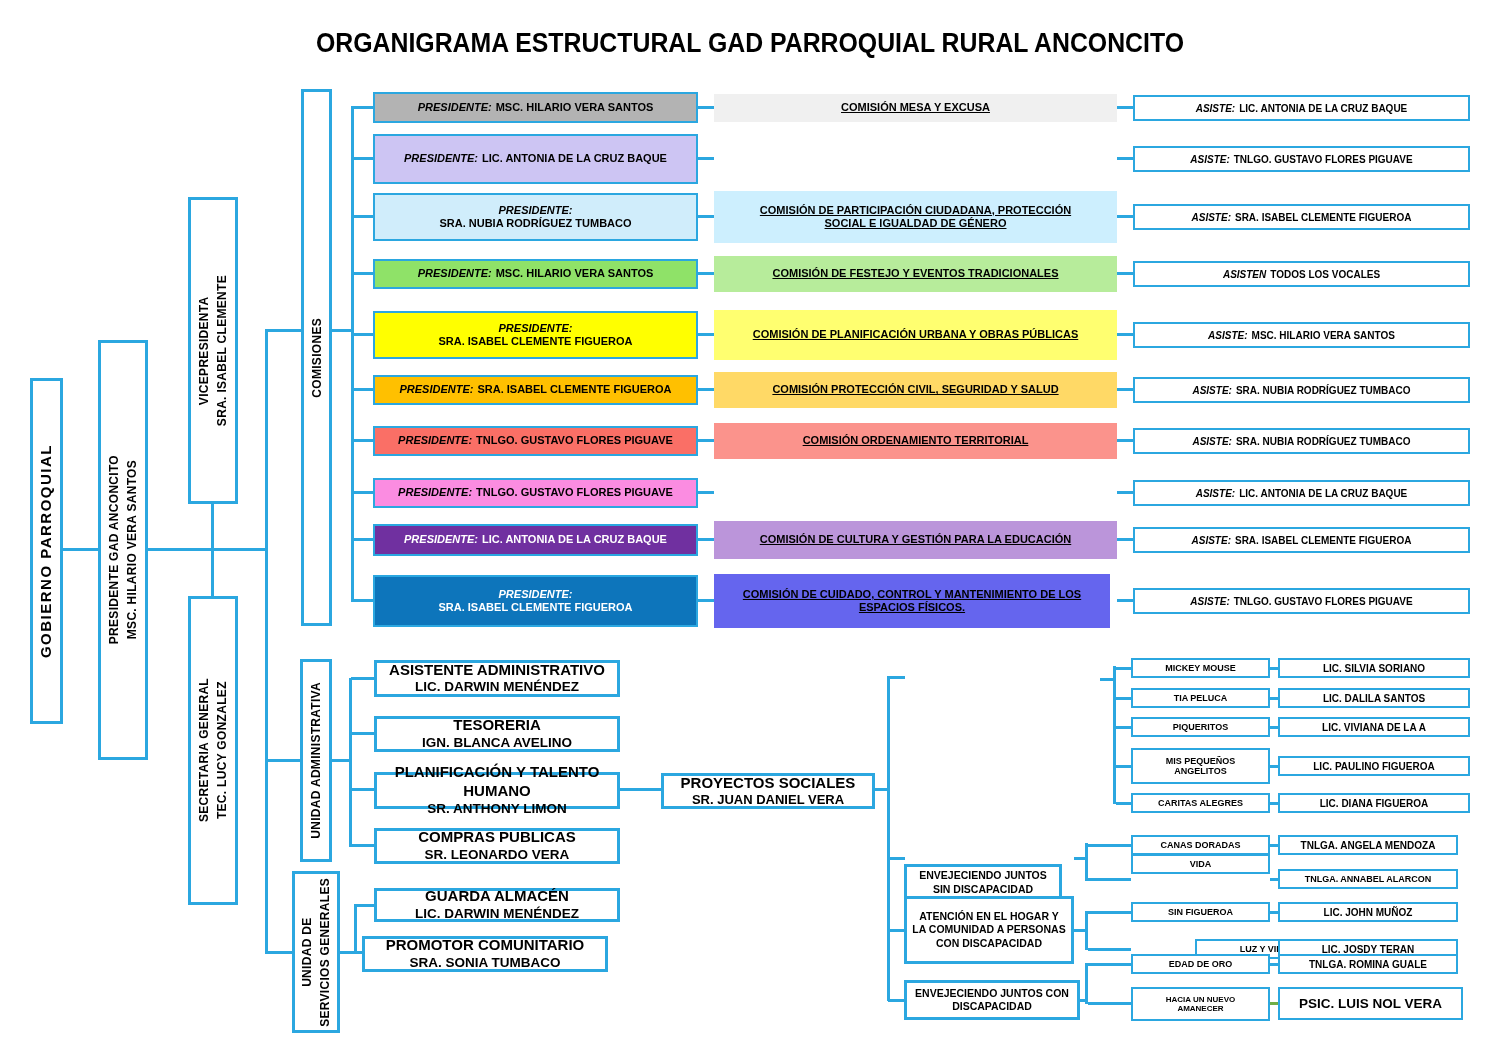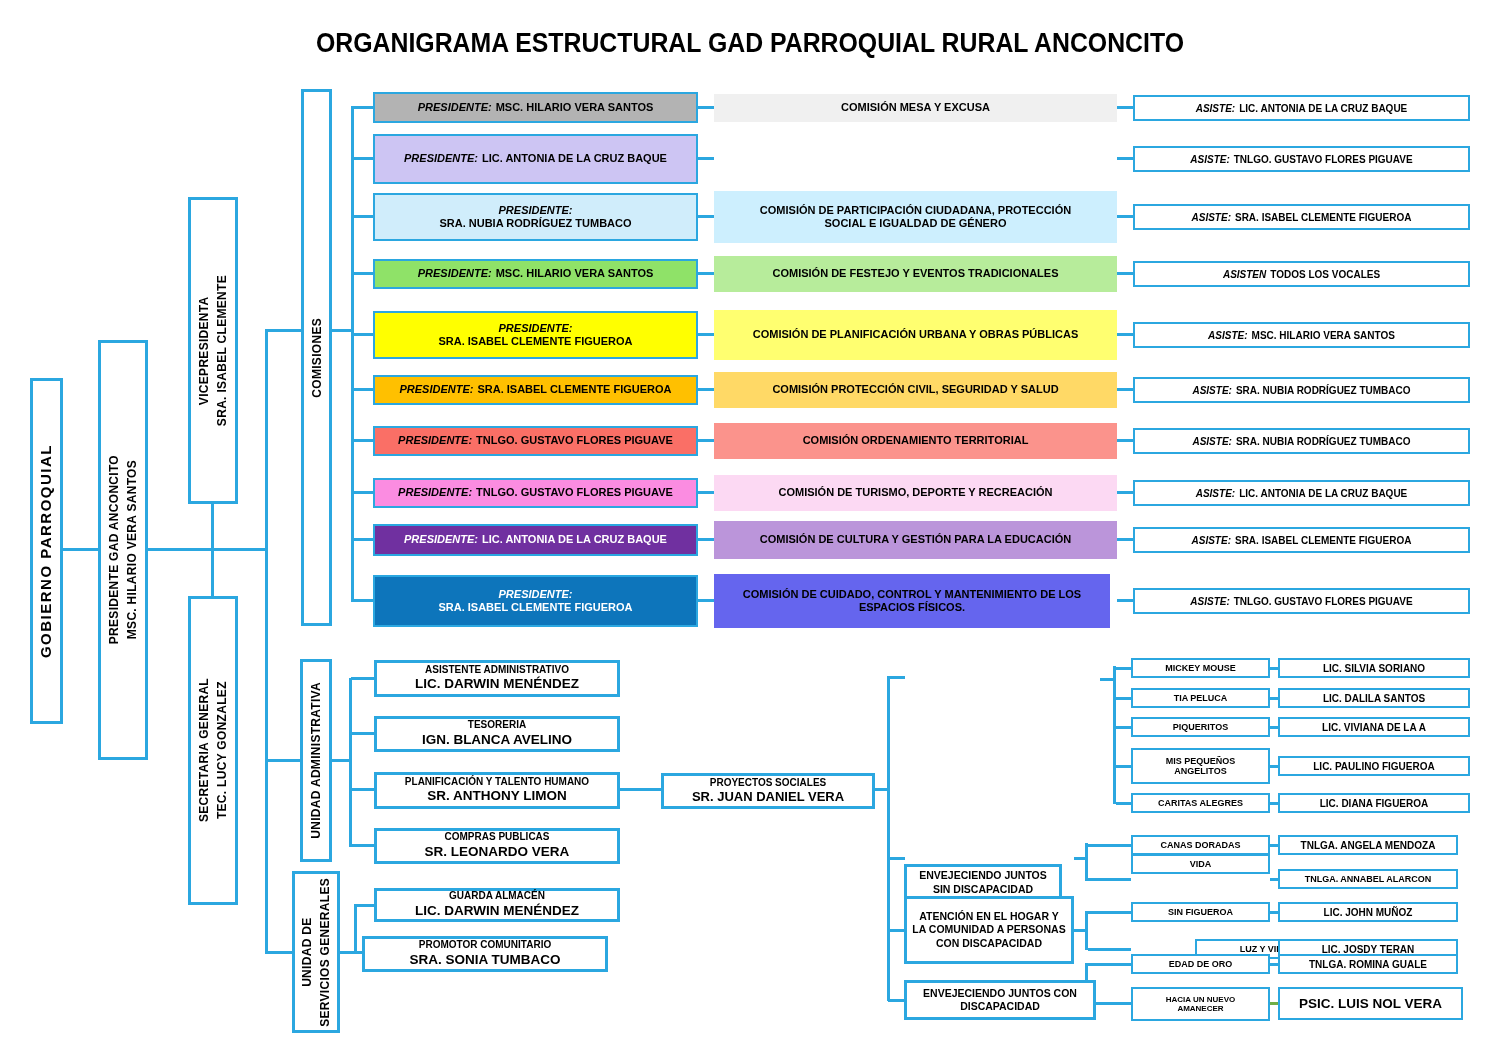--- a/index.html
+++ b/index.html
@@ -9,29 +9,29 @@
   .hl{position:absolute;height:3px;background:#2BA7E0;}
   .vl{position:absolute;width:3px;background:#2BA7E0;}
   .hl.green{background:#6FAE46;}
   .vbox{position:absolute;background:#fff;border:3px solid #2BA7E0;box-sizing:border-box;display:flex;align-items:center;justify-content:center;}
   .vwrap{writing-mode:vertical-rl;transform:rotate(180deg);text-align:center;font-weight:700;line-height:1.5;}
   .vwrap span{display:block;}
   .big-v{font-size:15px;letter-spacing:1.5px;}
   .med-v{font-size:12px;letter-spacing:.3px;}
   .pres,.comm{position:absolute;box-sizing:border-box;display:flex;align-items:center;justify-content:center;text-align:center;font-weight:700;font-size:11px;line-height:1.2;}
   .pres{border:2px solid #2BA7E0;padding:1px 6px;}
-  .comm{padding:2px 2px;}
+  .comm{padding:2px 2px;text-decoration:underline;}
   .comm span{max-width:340px;}
   .pres i{font-style:italic;margin-right:4px;}
   .pres.stack i{display:block;margin:0;}
   .pres.narrow span{max-width:278px;}
   .asiste{position:absolute;box-sizing:border-box;background:#fff;border:2px solid #2BA7E0;display:flex;align-items:center;justify-content:center;text-align:center;font-size:10px;font-weight:700;padding:1px 4px;}
   .asiste i{font-style:italic;margin-right:4px;}
   .cell{position:absolute;box-sizing:border-box;background:#fff;border:3px solid #2BA7E0;display:flex;flex-direction:column;align-items:center;justify-content:center;text-align:center;line-height:1.25;}
-  .cell .role{font-size:10px;font-weight:700;}
+  .cell .role{font-size:15px;font-weight:700;}
   .cell .name{font-size:13.5px;font-weight:700;}
   .hub{position:absolute;box-sizing:border-box;background:#fff;border:3px solid #2BA7E0;display:flex;align-items:center;justify-content:center;text-align:center;font-weight:700;font-size:10.5px;line-height:1.25;padding:2px 5px;}
   .prog{position:absolute;box-sizing:border-box;background:#fff;border:2px solid #2BA7E0;display:flex;align-items:center;justify-content:center;text-align:center;font-weight:700;font-size:9px;line-height:1.15;padding:1px 3px;}
   .teach{position:absolute;box-sizing:border-box;background:#fff;border:2px solid #2BA7E0;display:flex;align-items:center;justify-content:center;text-align:center;font-weight:700;font-size:10px;padding:1px 3px;}
   .teach.bigname{font-size:13.5px;}
 </style>
 </head>
 <body>
 
 <div class="stage">
@@ -233,23 +233,20 @@
       <span>COMISIÓN ORDENAMIENTO TERRITORIAL</span>
     </div>
   <div class="asiste" style="left:1133px;top:428px;width:337px;height:26px">
       <i>ASISTE:</i>
       <b>SRA. NUBIA RODRÍGUEZ TUMBACO</b>
     </div>
 
   <div class="pres" style="left: 373px; top: 478px; width: 325px; height: 30px; background: rgb(251, 140, 225); color: rgb(0, 0, 0);">
       <span><i>PRESIDENTE:</i><b>TNLGO. GUSTAVO FLORES PIGUAVE</b></span>
     </div>
-  <div class="comm" style="left: 714px; top: 475px; width: 403px; height: 36px; background: rgb(252, 217, 243); color: rgb(0, 0, 0);">
-      <span>COMISIÓN DE TURISMO, DEPORTE Y RECREACIÓN</span>
-    </div>
   <div class="asiste" style="left:1133px;top:480px;width:337px;height:26px">
       <i>ASISTE:</i>
       <b>LIC. ANTONIA DE LA CRUZ BAQUE</b>
     </div>
 
   <div class="pres" style="left: 373px; top: 524px; width: 325px; height: 32px; background: rgb(112, 48, 160); color: rgb(255, 255, 255);">
       <span><i>PRESIDENTE:</i><b>LIC. ANTONIA DE LA CRUZ BAQUE</b></span>
     </div>
   <div class="comm" style="left: 714px; top: 521px; width: 403px; height: 38px; background: rgb(187, 149, 218); color: rgb(0, 0, 0);">
       <span>COMISIÓN DE CULTURA Y GESTIÓN PARA LA EDUCACIÓN</span>
@@ -300,21 +297,21 @@
       <span class="role">PROYECTOS SOCIALES</span>
       <span class="name" style="font-size:13px">SR. JUAN DANIEL VERA</span>
     </div>
 
   <div class="hub" style="left:904px;top:864px;width:158px;height:37px">
       <span>ENVEJECIENDO JUNTOS SIN DISCAPACIDAD</span>
     </div>
   <div class="hub" style="left:904px;top:896px;width:170px;height:68px">
       <span>ATENCIÓN EN EL HOGAR Y LA COMUNIDAD A PERSONAS CON DISCAPACIDAD</span>
     </div>
-  <div class="hub" style="left:904px;top:980px;width:192px;height:40px">
+  <div class="hub" style="left:904px;top:980px;width:176px;height:40px">
       <span>ENVEJECIENDO JUNTOS CON DISCAPACIDAD</span>
     </div>
 
   <div class="prog" style="left:1131px;top:658px;width:139px;height:20px">
       <span>MICKEY MOUSE</span>
     </div>
   <div class="teach" style="left:1278px;top:658px;width:192px;height:20px">
       <span>LIC. SILVIA SORIANO</span>
     </div>
   <div class="prog" style="left:1131px;top:688px;width:139px;height:20px">

